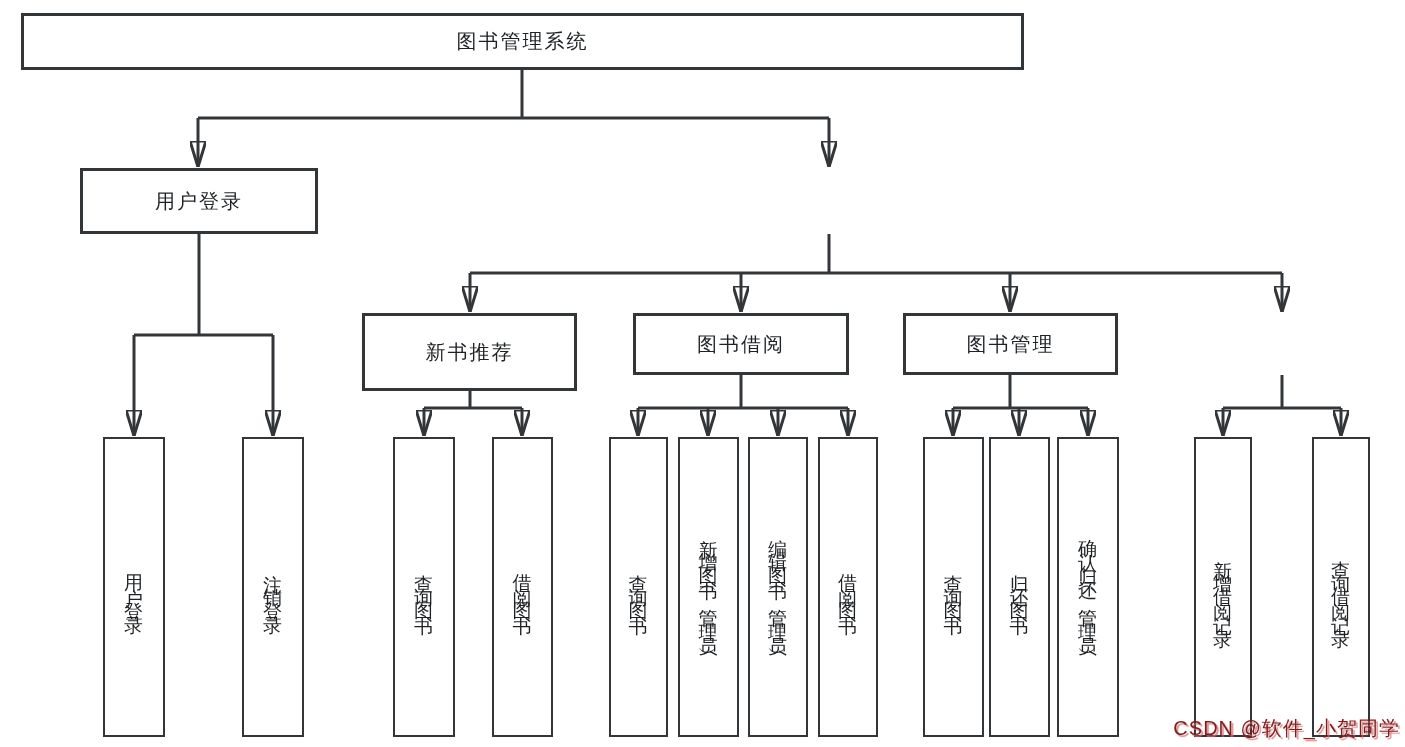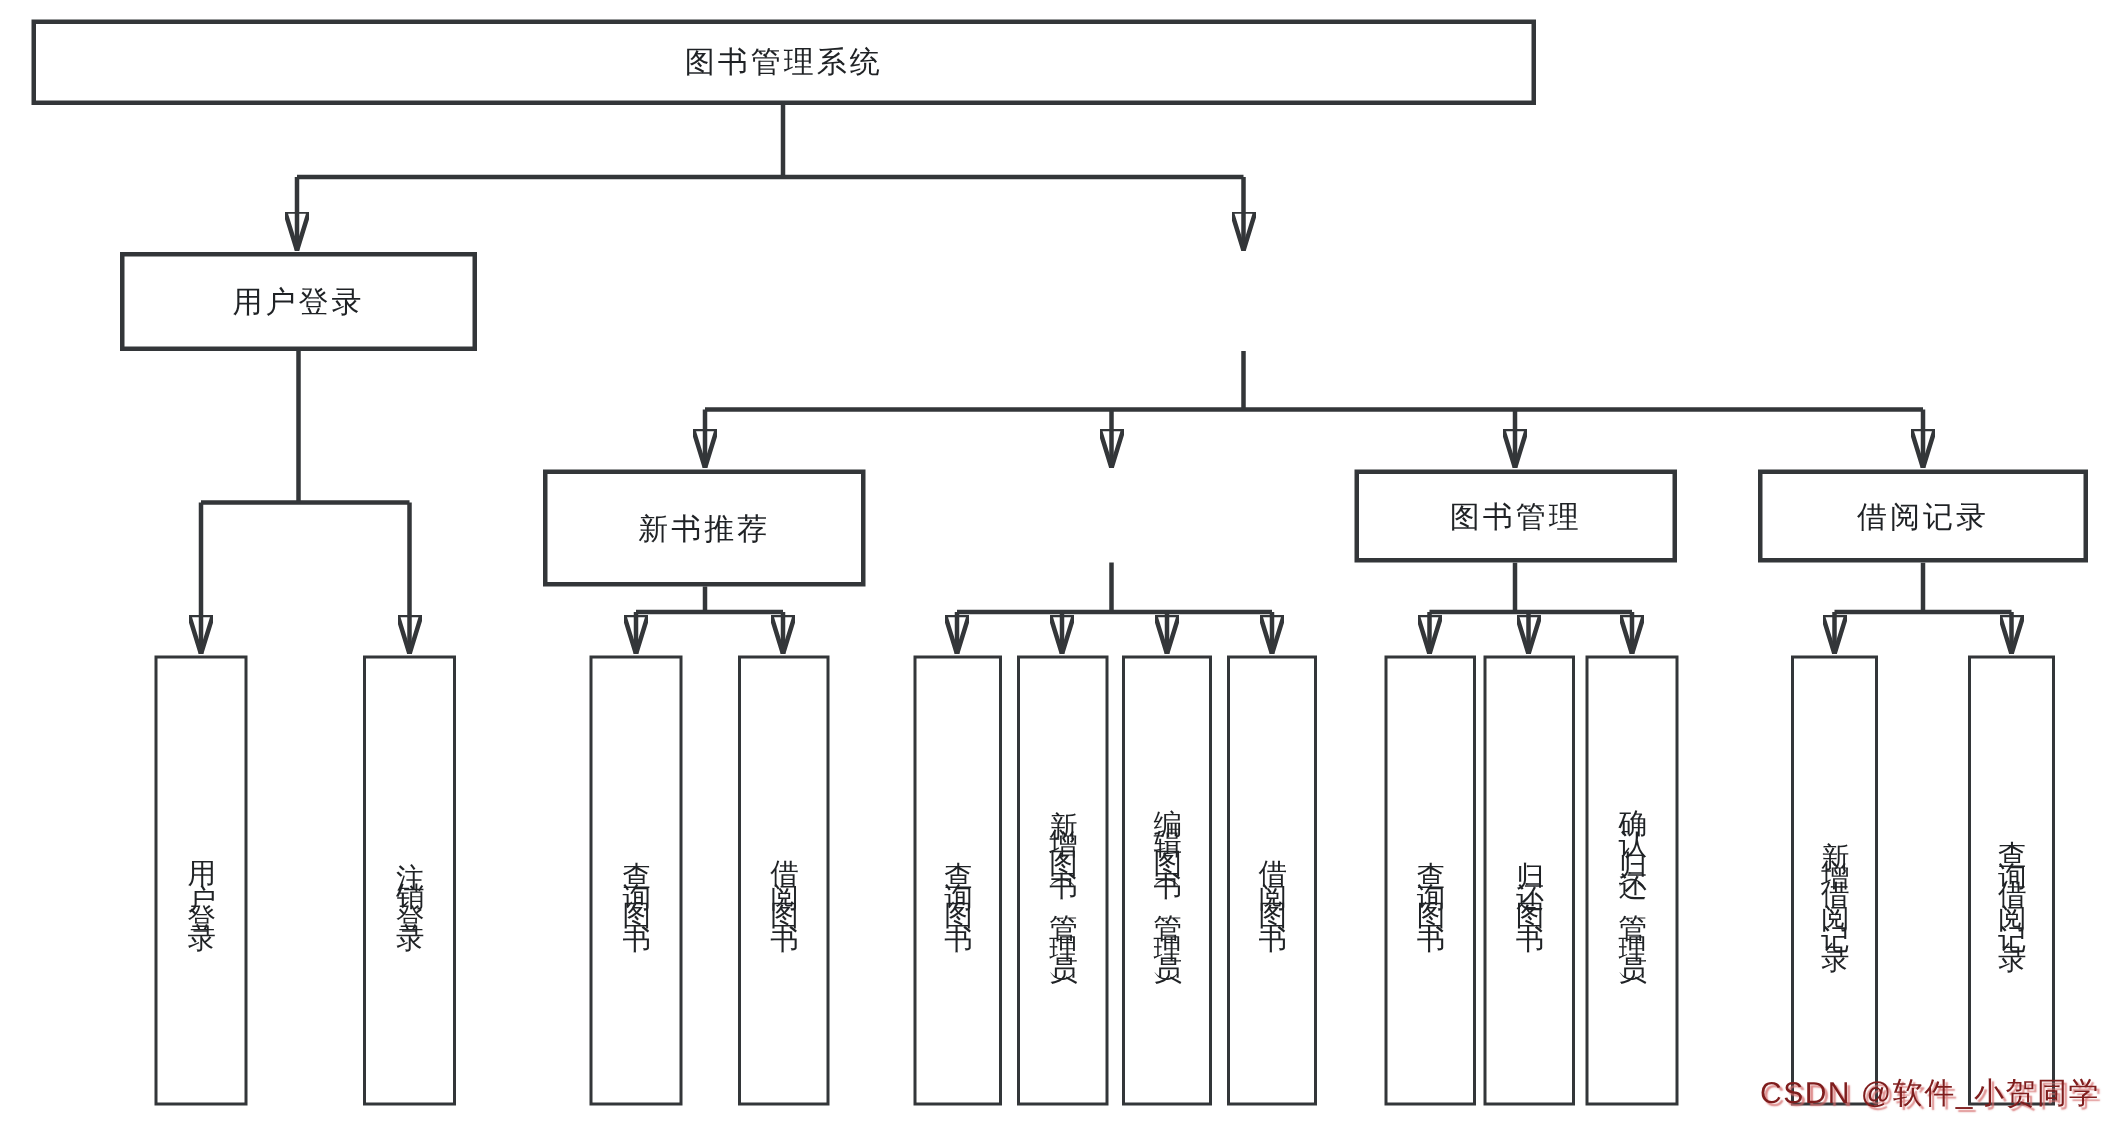--- a/index.html
+++ b/index.html
@@ -82,22 +82,22 @@
       <path class="arr" d="M1223,408 V436"></path>
       <path class="arr" d="M1341,408 V436"></path>
     </g>
   </svg>
 
   <div class="node" style="left:21px;top:13px;width:1003px;height:57px">图书管理系统</div>
 
   <div class="node" style="left:80px;top:168px;width:238px;height:66px">用户登录</div>
 
   <div class="node" style="left:362px;top:313px;width:215px;height:78px">新书推荐</div>
+  <div class="node" style="left:633px;top:313px;width:216px;height:62px">图书借阅</div>
   <div class="node" style="left:903px;top:313px;width:215px;height:62px">图书管理</div>
-  <div class="node" style="left:1172px;top:313px;width:220px;height:62px">借阅记录</div>
 
   <div class="node leaf" style="left:103px;top:437px;width:62px;height:300px">用户登录</div>
   <div class="node leaf" style="left:242px;top:437px;width:62px;height:300px">注销登录</div>
 
   <div class="node leaf" style="left:393px;top:437px;width:62px;height:300px">查询图书</div>
   <div class="node leaf" style="left:492px;top:437px;width:61px;height:300px">借阅图书</div>
 
   <div class="node leaf" style="left:609px;top:437px;width:59px;height:300px">查询图书</div>
   <div class="node leaf" style="left:678px;top:437px;width:61px;height:300px">新增图书（管理员）</div>
   <div class="node leaf" style="left:748px;top:437px;width:60px;height:300px">编辑图书（管理员）</div>

